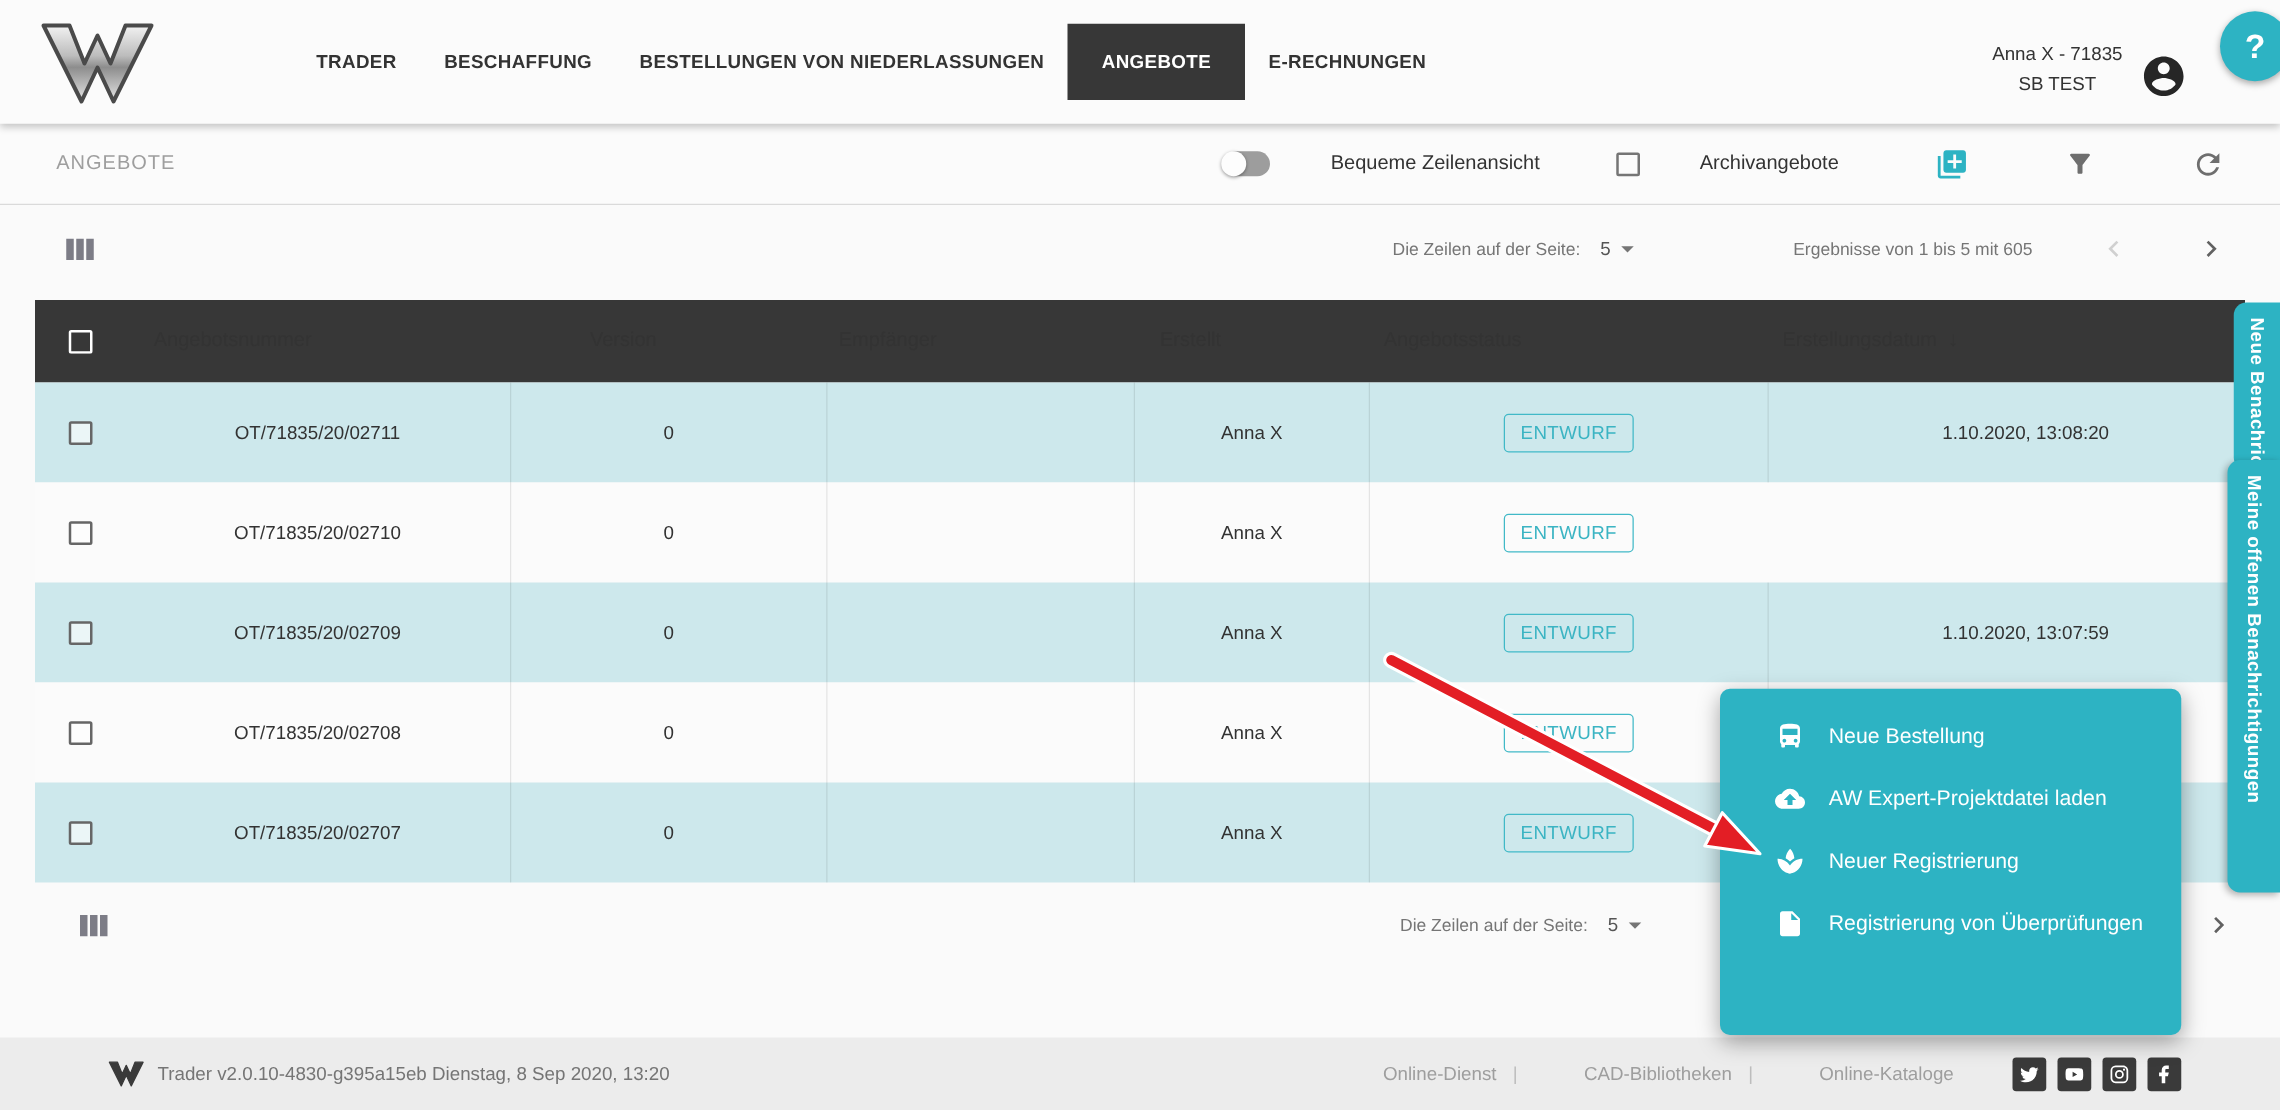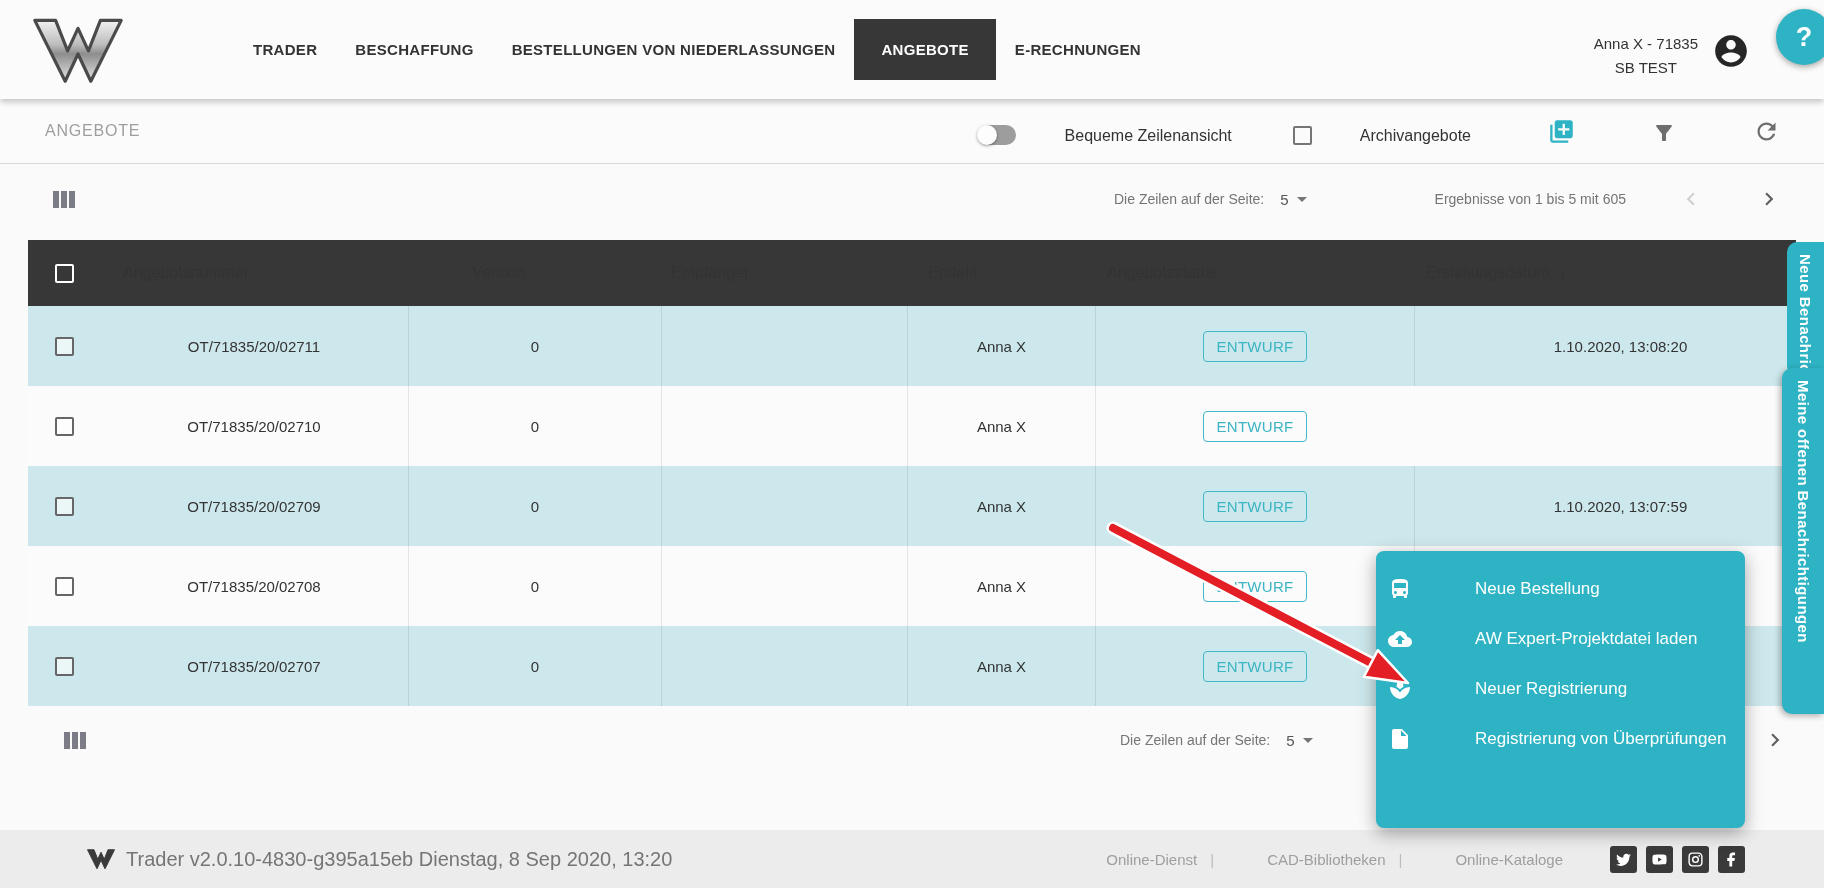--- a/index.html
+++ b/index.html
@@ -9,32 +9,32 @@
   
   .app-header { position:absolute; left:0; top:0; width:1824px; height:99px; background:#fbfbfb;
     display:flex; align-items:center; box-shadow:0 3px 6px rgba(0,0,0,.22); z-index:30; }
   .brand { display:flex; align-items:center; margin-left:30px; }
   .brand-logo { width:96px; height:72px; }
   .brand-text { font-size:40px; font-weight:800; letter-spacing:1px; color:#3a3a3a; margin-left:22px; }
   .brand-text sup { font-size:17px; font-weight:800; vertical-align:28px; letter-spacing:0; }
   .main-nav { display:flex; align-items:center; margin-left:108px; height:100%; }
   .nav-item { font-size:15px; font-weight:700; letter-spacing:.3px; color:#333; padding:0 19px; cursor:pointer; white-space:nowrap; }
   .nav-item.active { background:#373737; color:#fff; padding:22px 27px; }
-  .hdr-right { margin-left:auto; display:flex; align-items:flex-start; margin-right:74px;margin-top:12px; }
+  .hdr-right { margin-left:auto; display:flex; align-items:flex-end; margin-right:74px;margin-top:12px; }
   .user-block { text-align:center; font-size:15px; line-height:1.6; color:#333; }
   .account-icon { width:38px; height:38px; margin-left:14px; }
   .help-fab { position:absolute; left:1776px; top:9px; width:56px; height:56px; border-radius:50%;
     background:#2db3c3; box-shadow:0 2px 6px rgba(0,0,0,.35); display:flex; align-items:center; justify-content:center;
     color:#fff; font-size:27px; font-weight:700; z-index:40; }
 
   
   .toolbar { position:absolute; left:0; top:99px; width:1824px; height:65px; background:#fbfbfb;
     border-bottom:1px solid #dadada; display:flex; align-items:center; z-index:5; }
   .toolbar-title { margin-left:45px; font-size:16px; letter-spacing:.8px; color:#9e9e9e; }
-  .toolbar-right { margin-left:auto; display:flex; align-items:flex-end; margin-right:44px;gap:35px; }
+  .toolbar-right { margin-left:auto; display:flex; align-items:center; margin-right:44px;gap:35px; }
   .toggle { width:37px; height:20px; border-radius:10px; background:#9d9d9d; position:relative; cursor:pointer; }
   .toggle-knob { position:absolute; left:-2px; top:0px; width:20px; height:20px; border-radius:50%;
     background:#fdfdfd; box-shadow:0 1px 3px rgba(0,0,0,.4); }
   .toggle-label { font-size:16px; color:#333; margin-left:14px; }
   .checkbox { width:19px; height:19px; border:2px solid #757575; border-radius:2px; margin-left:26px; cursor:pointer; }
   .checkbox-label { font-size:16px; color:#333; margin-left:13px; }
   .tb-icon { width:27px; height:27px; cursor:pointer; }
   .icon-gap { margin-left:42px; }
 
   
@@ -68,40 +68,40 @@
   .t-head .c6 { justify-content:flex-start; padding-left:12px; }
   .trow .c2, .trow .c3, .trow .c4, .trow .c5, .trow .c6 { border-left:1px solid rgba(0,0,0,.09); }
   .row-check { width:19px; height:19px; border:2px solid #666; border-radius:2px; background:rgba(255,255,255,.6); cursor:pointer; }
   .head-check { width:19px; height:19px; border:2px solid #fff; border-radius:2px; cursor:pointer; }
   .sort-arrow { margin-left:9px; font-size:16px; }
   .chip { border:1px solid #41b9c7; color:#3bb4c3; border-radius:4px; padding:6px 12px; font-size:15px; letter-spacing:.3px; background:transparent; }
 
   
   .popup-menu { position:absolute; left:1376px; top:551px; width:369px; height:277px; background:#2db3c3;
     border-radius:8px; box-shadow:0 5px 18px rgba(0,0,0,.35); padding:13px 0; z-index:50; }
-  .menu-item { height:50px; display:flex; align-items:center; padding-left:12px; color:#fff; font-size:17px; cursor:pointer;gap:44px; }
+  .menu-item { height:50px; display:flex; align-items:center; padding-left:44px; color:#fff; font-size:17px; cursor:pointer; }
   .menu-item.highlighted { background:rgba(0,0,0,.16); }
   .menu-item .mi-icon { width:24px; height:24px; margin-right:19px; flex:none; }
 
   
   .arrow-overlay { position:absolute; left:1090px; top:505px; width:340px; height:200px; z-index:60; pointer-events:none; }
 
   
   .side-tab { position:absolute; right:0; background:#2db3c3; color:#fff; border-radius:10px 0 0 10px;
     writing-mode:vertical-rl; font-size:15px; font-weight:700; letter-spacing:.4px;
     display:flex; align-items:center; padding-top:12px; overflow:hidden; cursor:pointer; white-space:nowrap; }
   .side-tab.tab1 { top:242px; height:134px; width:37px; z-index:41; }
   .side-tab.tab2 { top:368px; height:346px; width:42px; z-index:42; box-shadow:-2px 2px 6px rgba(0,0,0,.3); }
 
   
   .app-footer { position:absolute; left:0; top:830px; width:1824px; height:58px; background:#ececec;
     display:flex; align-items:center; z-index:45; }
   .footer-left { display:flex; align-items:center; margin-left:86px; }
   .footer-logo { width:30px; height:24px; }
-  .footer-version { font-size:20px; color:#757575; margin-left:10px; }
+  .footer-version { font-size:15px; color:#757575; margin-left:10px; }
   .footer-right { margin-left:auto; display:flex; align-items:center; margin-right:79px; }
   .footer-links { display:flex; align-items:center; font-size:15px; color:#9e9e9e; }
   .footer-links .link { cursor:pointer;margin-left:40px; }
   .footer-links .sep { margin:0 13px; color:#bdbdbd; }
   .social-row { display:flex; align-items:center; margin-left:38px; }
   .social-btn { width:27px; height:27px; background:#3a3a3a; border-radius:3px; margin-left:9px;
     display:flex; align-items:center; justify-content:center; cursor:pointer; }
   .social-btn svg { width:17px; height:17px; }
 </style>
 </head>

